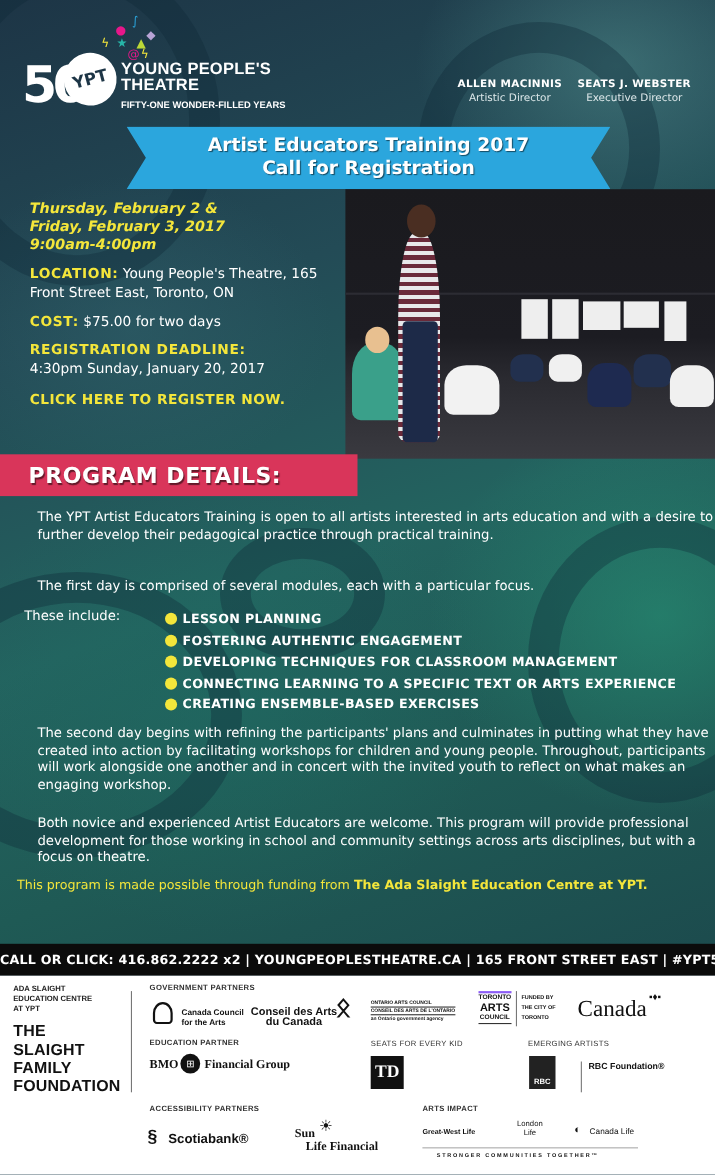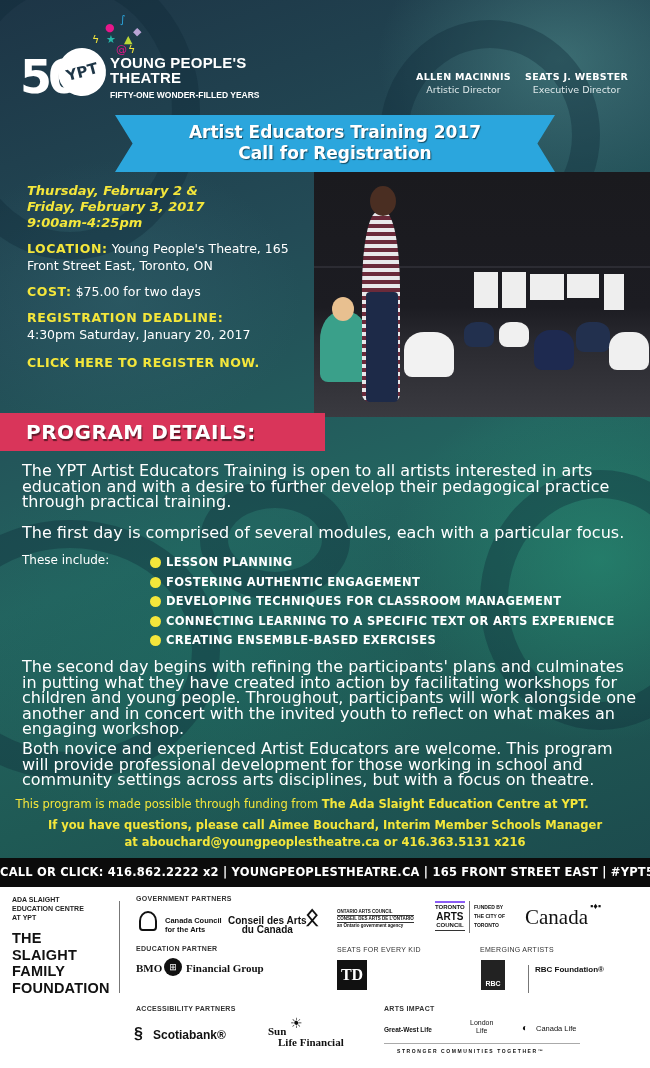--- a/index.html
+++ b/index.html
@@ -73,21 +73,21 @@
   .photo .person { position: absolute; border-radius: 40% 40% 8px 8px; }
   .photo .head { position: absolute; border-radius: 50%; }
   
   .red-banner {
     position: absolute; left: 0; top: 413px; width: 325px; height: 38px;
     background: #d9355a; color: #fff; font-weight: bold; font-size: 20px;
     line-height: 38px; padding-left: 26px; letter-spacing: 0.5px;
     text-shadow: 1px 2px 1px rgba(0,0,0,0.55);
   }
   
-  .body-text { position: absolute; left: 22px; width: 615px; color: #fff; font-size: 16px; line-height: 15.5px; }
+  .body-text { position: absolute; left: 34px; width: 615px; color: #fff; font-size: 12px; line-height: 15.5px; }
   .includes-label { position: absolute; left: 22px; top: 553px; color: #fff; font-size: 12px; }
   .bullets { position: absolute; left: 150px; top: 553px; list-style: none; }
   .bullets li { color: #fff; font-weight: bold; font-size: 11.5px; line-height: 19.5px; letter-spacing: 0.3px; display: flex; align-items: center; }
   .bullets .dot { width: 11px; height: 11px; border-radius: 50%; background: #f4e63b; margin-right: 5px; flex: none; }
   .funding { position: absolute; left: 0; width: 604px; top: 797px; text-align: center; color: #f4e63b; font-size: 11.5px; }
   .funding b { font-weight: bold; }
   .questions { position: absolute; left: 0; width: 650px; top: 817px; text-align: center; color: #f4e63b; font-weight: bold; font-size: 11.5px; line-height: 16.5px; }
   
   .contact-bar {
     position: absolute; left: 0; top: 858px; width: 650px; height: 29px;
@@ -144,24 +144,24 @@
   </div>
 
   <div class="blue-ribbon">
     <div>Artist Educators Training 2017</div>
     <div>Call for Registration</div>
   </div>
 
   <div class="info">
     <div class="date">Thursday, February 2 &amp;</div>
     <div class="date">Friday, February 3, 2017</div>
-    <div class="date">9:00am-4:25pm</div>
+    <div class="date">9:00am-4:00pm</div>
     <p><span class="lbl">LOCATION:</span> <span>Young People's Theatre, 165 Front Street East, Toronto, ON</span></p>
     <p><span class="lbl">COST:</span> <span>$75.00 for two days</span></p>
-    <p><span class="lbl">REGISTRATION DEADLINE:</span><br><span>4:30pm Saturday, January 20, 2017</span></p>
+    <p><span class="lbl">REGISTRATION DEADLINE:</span><br><span>4:30pm Sunday, January 20, 2017</span></p>
     <a class="register">CLICK HERE TO REGISTER NOW.</a>
   </div>
 
   <div class="photo">
     <div class="wall-line"></div>
     <div class="poster-sheet" style="left:160px;top:100px;width:24px;height:36px;"></div>
     <div class="poster-sheet" style="left:188px;top:100px;width:24px;height:36px;"></div>
     <div class="poster-sheet" style="left:216px;top:102px;width:34px;height:26px;"></div>
     <div class="poster-sheet" style="left:253px;top:102px;width:32px;height:24px;"></div>
     <div class="poster-sheet" style="left:290px;top:102px;width:20px;height:36px;"></div>
@@ -206,24 +206,20 @@
         <span>CREATING ENSEMBLE-BASED EXERCISES</span>
       </li>
   </ul>
 
   <div class="body-text" style="top:659px;">The second day begins with refining the participants' plans and culminates in putting what they have created into action by facilitating workshops for children and young people. Throughout, participants will work alongside one another and in concert with the invited youth to reflect on what makes an engaging workshop.</div>
   <div class="body-text" style="top:741px;">Both novice and experienced Artist Educators are welcome. This program will provide professional development for those working in school and community settings across arts disciplines, but with a focus on theatre.</div>
 
   <div class="funding">
     <span>This program is made possible through funding from </span><b>The Ada Slaight Education Centre at YPT.</b>
   </div>
-  <div class="questions">
-    <div>If you have questions, please call Aimee Bouchard, Interim Member Schools Manager</div>
-    <div>at abouchard@youngpeoplestheatre.ca or 416.363.5131 x216</div>
-  </div>
 </div>
 
 <div class="contact-bar">CALL OR CLICK: 416.862.2222 x2 | YOUNGPEOPLESTHEATRE.CA | 165 FRONT STREET EAST | #YPT51</div>
 
 <div class="partners">
   <div class="slaight-small" style="white-space:pre-line;">ADA SLAIGHT
 EDUCATION CENTRE
 AT YPT</div>
   <div class="slaight-big">
     <div>THE</div>

